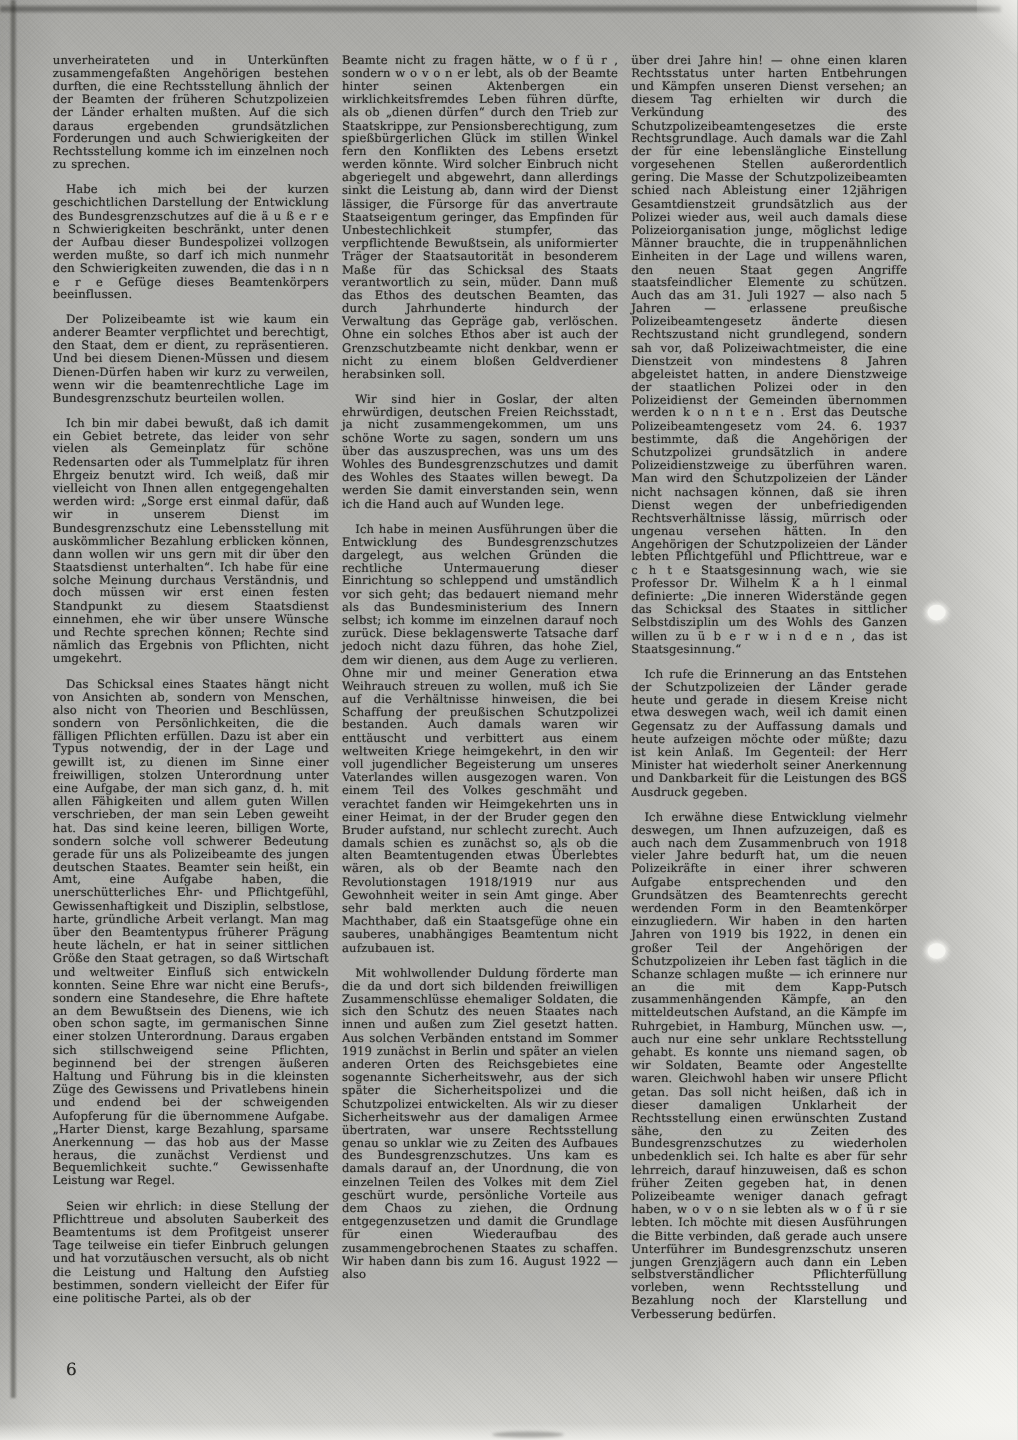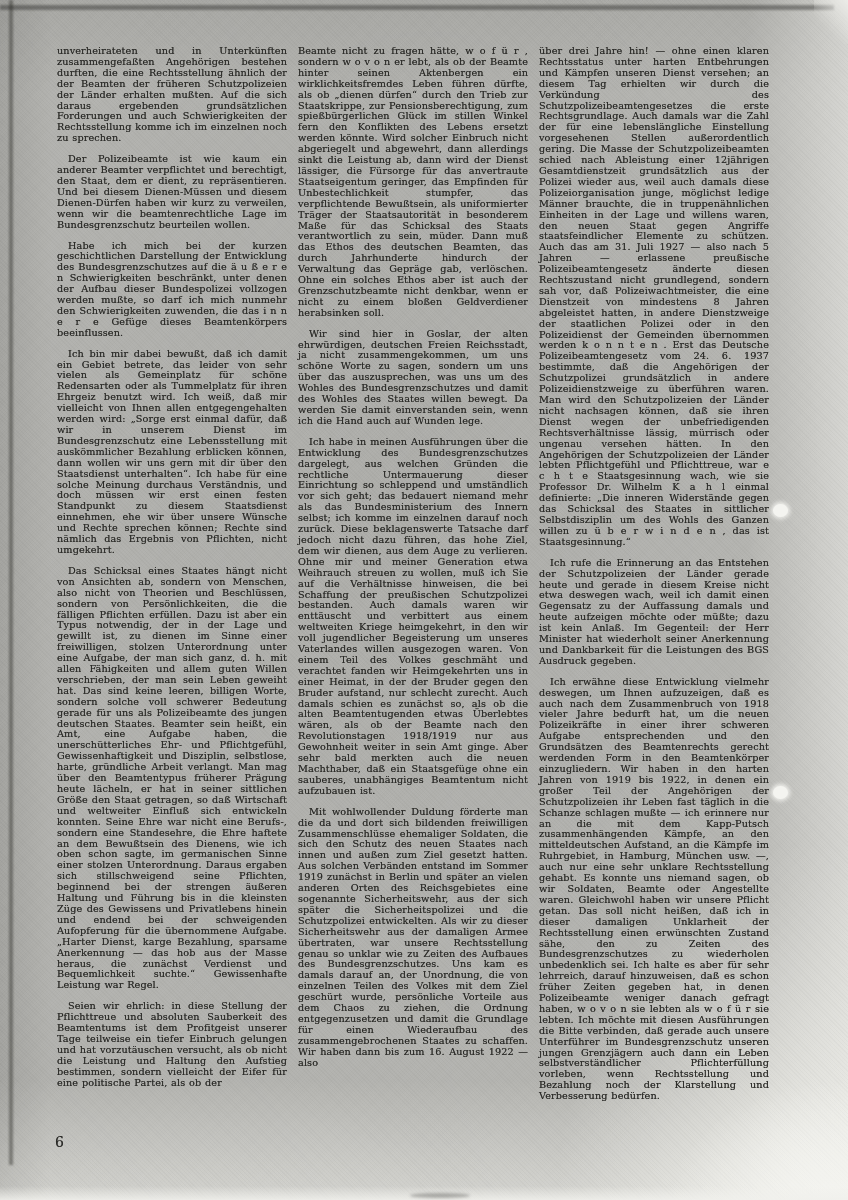--- a/index.html
+++ b/index.html
@@ -50,21 +50,21 @@
   }
   .punch-hole.hole-1 { left: 773px; top: 504px; }
   .punch-hole.hole-2 { left: 773px; top: 786px; }
   .smudge-bottom {
     position: absolute; left: 410px; bottom: 2px; width: 60px; height: 5px;
     background: rgba(60,60,56,0.35); filter: blur(1.5px); border-radius: 50%;
   }
   
   .content {
     position: absolute;
-    top: 46px; left: 57px;
+    top: 46px; left: 44px;
     width: 712px;
     display: flex;
     gap: 11px;
   }
   .text-column { width: 230px; }
   .text-column p {
     margin: 0 0 10px 0;
     font-family: "DejaVu Serif", "Liberation Serif", serif;
     font-size: 9.7px;
     line-height: 10.9px;
@@ -96,22 +96,22 @@
   <div class="corner-bottom-right"></div>
   <div class="edge-bottom-strip"></div>
   <div class="punch-hole hole-1"></div>
   <div class="punch-hole hole-2"></div>
   <div class="smudge-bottom"></div>
 
   <div class="content">
 
     <div class="text-column">
       <p class="cont">unverheirateten und in Unterkünften zusammengefaßten Angehörigen bestehen durften, die eine Rechtsstellung ähnlich der der Beamten der früheren Schutzpolizeien der Länder erhalten mußten. Auf die sich daraus ergebenden grundsätzlichen Forderungen und auch Schwierigkeiten der Rechtsstellung komme ich im einzelnen noch zu sprechen.</p>
+      <p>Habe ich mich bei der kurzen geschichtlichen Darstellung der Entwicklung des Bundesgrenzschutzes auf die ä u ß e r e n Schwierigkeiten beschränkt, unter denen der Aufbau dieser Bundespolizei vollzogen werden mußte, so darf ich mich nunmehr den Schwierigkeiten zuwenden, die das i n n e r e Gefüge dieses Beamtenkörpers beeinflussen.</p>
       <p>Der Polizeibeamte ist wie kaum ein anderer Beamter verpflichtet und berechtigt, den Staat, dem er dient, zu repräsentieren. Und bei diesem Dienen-Müssen und diesem Dienen-Dürfen haben wir kurz zu verweilen, wenn wir die beamtenrechtliche Lage im Bundesgrenzschutz beurteilen wollen.</p>
-      <p>Habe ich mich bei der kurzen geschichtlichen Darstellung der Entwicklung des Bundesgrenzschutzes auf die ä u ß e r e n Schwierigkeiten beschränkt, unter denen der Aufbau dieser Bundespolizei vollzogen werden mußte, so darf ich mich nunmehr den Schwierigkeiten zuwenden, die das i n n e r e Gefüge dieses Beamtenkörpers beeinflussen.</p>
       <p>Ich bin mir dabei bewußt, daß ich damit ein Gebiet betrete, das leider von sehr vielen als Gemeinplatz für schöne Redensarten oder als Tummelplatz für ihren Ehrgeiz benutzt wird. Ich weiß, daß mir vielleicht von Ihnen allen entgegengehalten werden wird: „Sorge erst einmal dafür, daß wir in unserem Dienst im Bundesgrenzschutz eine Lebensstellung mit auskömmlicher Bezahlung erblicken können, dann wollen wir uns gern mit dir über den Staatsdienst unterhalten“. Ich habe für eine solche Meinung durchaus Verständnis, und doch müssen wir erst einen festen Standpunkt zu diesem Staatsdienst einnehmen, ehe wir über unsere Wünsche und Rechte sprechen können; Rechte sind nämlich das Ergebnis von Pflichten, nicht umgekehrt.</p>
       <p>Das Schicksal eines Staates hängt nicht von Ansichten ab, sondern von Menschen, also nicht von Theorien und Beschlüssen, sondern von Persönlichkeiten, die die fälligen Pflichten erfüllen. Dazu ist aber ein Typus notwendig, der in der Lage und gewillt ist, zu dienen im Sinne einer freiwilligen, stolzen Unterordnung unter eine Aufgabe, der man sich ganz, d. h. mit allen Fähigkeiten und allem guten Willen verschrieben, der man sein Leben geweiht hat. Das sind keine leeren, billigen Worte, sondern solche voll schwerer Bedeutung gerade für uns als Polizeibeamte des jungen deutschen Staates. Beamter sein heißt, ein Amt, eine Aufgabe haben, die unerschütterliches Ehr- und Pflichtgefühl, Gewissenhaftigkeit und Disziplin, selbstlose, harte, gründliche Arbeit verlangt. Man mag über den Beamtentypus früherer Prägung heute lächeln, er hat in seiner sittlichen Größe den Staat getragen, so daß Wirtschaft und weltweiter Einfluß sich entwickeln konnten. Seine Ehre war nicht eine Berufs-, sondern eine Standesehre, die Ehre haftete an dem Bewußtsein des Dienens, wie ich oben schon sagte, im germanischen Sinne einer stolzen Unterordnung. Daraus ergaben sich stillschweigend seine Pflichten, beginnend bei der strengen äußeren Haltung und Führung bis in die kleinsten Züge des Gewissens und Privatlebens hinein und endend bei der schweigenden Aufopferung für die übernommene Aufgabe. „Harter Dienst, karge Bezahlung, sparsame Anerkennung — das hob aus der Masse heraus, die zunächst Verdienst und Bequemlichkeit suchte.“ Gewissenhafte Leistung war Regel.</p>
       <p>Seien wir ehrlich: in diese Stellung der Pflichttreue und absoluten Sauberkeit des Beamtentums ist dem Profitgeist unserer Tage teilweise ein tiefer Einbruch gelungen und hat vorzutäuschen versucht, als ob nicht die Leistung und Haltung den Aufstieg bestimmen, sondern vielleicht der Eifer für eine politische Partei, als ob der</p>
     </div>
 
     <div class="text-column">
       <p class="cont">Beamte nicht zu fragen hätte, w o f ü r , sondern w o v o n er lebt, als ob der Beamte hinter seinen Aktenbergen ein wirklichkeitsfremdes Leben führen dürfte, als ob „dienen dürfen“ durch den Trieb zur Staatskrippe, zur Pensionsberechtigung, zum spießbürgerlichen Glück im stillen Winkel fern den Konflikten des Lebens ersetzt werden könnte. Wird solcher Einbruch nicht abgeriegelt und abgewehrt, dann allerdings sinkt die Leistung ab, dann wird der Dienst lässiger, die Fürsorge für das anvertraute Staatseigentum geringer, das Empfinden für Unbestechlichkeit stumpfer, das verpflichtende Bewußtsein, als uniformierter Träger der Staatsautorität in besonderem Maße für das Schicksal des Staats verantwortlich zu sein, müder. Dann muß das Ethos des deutschen Beamten, das durch Jahrhunderte hindurch der Verwaltung das Gepräge gab, verlöschen. Ohne ein solches Ethos aber ist auch der Grenzschutzbeamte nicht denkbar, wenn er nicht zu einem bloßen Geldverdiener herabsinken soll.</p>
       <p>Wir sind hier in Goslar, der alten ehrwürdigen, deutschen Freien Reichsstadt, ja nicht zusammengekommen, um uns schöne Worte zu sagen, sondern um uns über das auszusprechen, was uns um des Wohles des Bundesgrenzschutzes und damit des Wohles des Staates willen bewegt. Da werden Sie damit einverstanden sein, wenn ich die Hand auch auf Wunden lege.</p>
       <p>Ich habe in meinen Ausführungen über die Entwicklung des Bundesgrenzschutzes dargelegt, aus welchen Gründen die rechtliche Untermauerung dieser Einrichtung so schleppend und umständlich vor sich geht; das bedauert niemand mehr als das Bundesministerium des Innern selbst; ich komme im einzelnen darauf noch zurück. Diese beklagenswerte Tatsache darf jedoch nicht dazu führen, das hohe Ziel, dem wir dienen, aus dem Auge zu verlieren. Ohne mir und meiner Generation etwa Weihrauch streuen zu wollen, muß ich Sie auf die Verhältnisse hinweisen, die bei Schaffung der preußischen Schutzpolizei bestanden. Auch damals waren wir enttäuscht und verbittert aus einem weltweiten Kriege heimgekehrt, in den wir voll jugendlicher Begeisterung um unseres Vaterlandes willen ausgezogen waren. Von einem Teil des Volkes geschmäht und verachtet fanden wir Heimgekehrten uns in einer Heimat, in der der Bruder gegen den Bruder aufstand, nur schlecht zurecht. Auch damals schien es zunächst so, als ob die alten Beamtentugenden etwas Überlebtes wären, als ob der Beamte nach den Revolutionstagen 1918/1919 nur aus Gewohnheit weiter in sein Amt ginge. Aber sehr bald merkten auch die neuen Machthaber, daß ein Staatsgefüge ohne ein sauberes, unabhängiges Beamtentum nicht aufzubauen ist.</p>
       <p>Mit wohlwollender Duldung förderte man die da und dort sich bildenden freiwilligen Zusammenschlüsse ehemaliger Soldaten, die sich den Schutz des neuen Staates nach innen und außen zum Ziel gesetzt hatten. Aus solchen Verbänden entstand im Sommer 1919 zunächst in Berlin und später an vielen anderen Orten des Reichsgebietes eine sogenannte Sicherheitswehr, aus der sich später die Sicherheitspolizei und die Schutzpolizei entwickelten. Als wir zu dieser Sicherheitswehr aus der damaligen Armee übertraten, war unsere Rechtsstellung genau so unklar wie zu Zeiten des Aufbaues des Bundesgrenzschutzes. Uns kam es damals darauf an, der Unordnung, die von einzelnen Teilen des Volkes mit dem Ziel geschürt wurde, persönliche Vorteile aus dem Chaos zu ziehen, die Ordnung entgegenzusetzen und damit die Grundlage für einen Wiederaufbau des zusammengebrochenen Staates zu schaffen. Wir haben dann bis zum 16. August 1922 — also</p>

